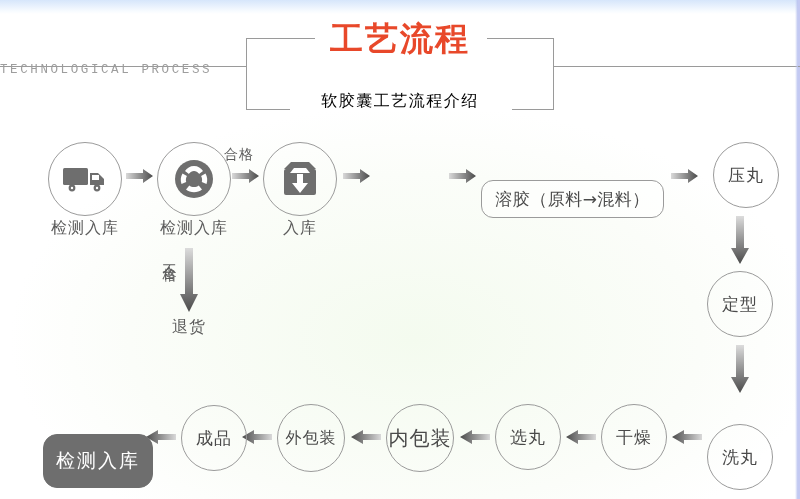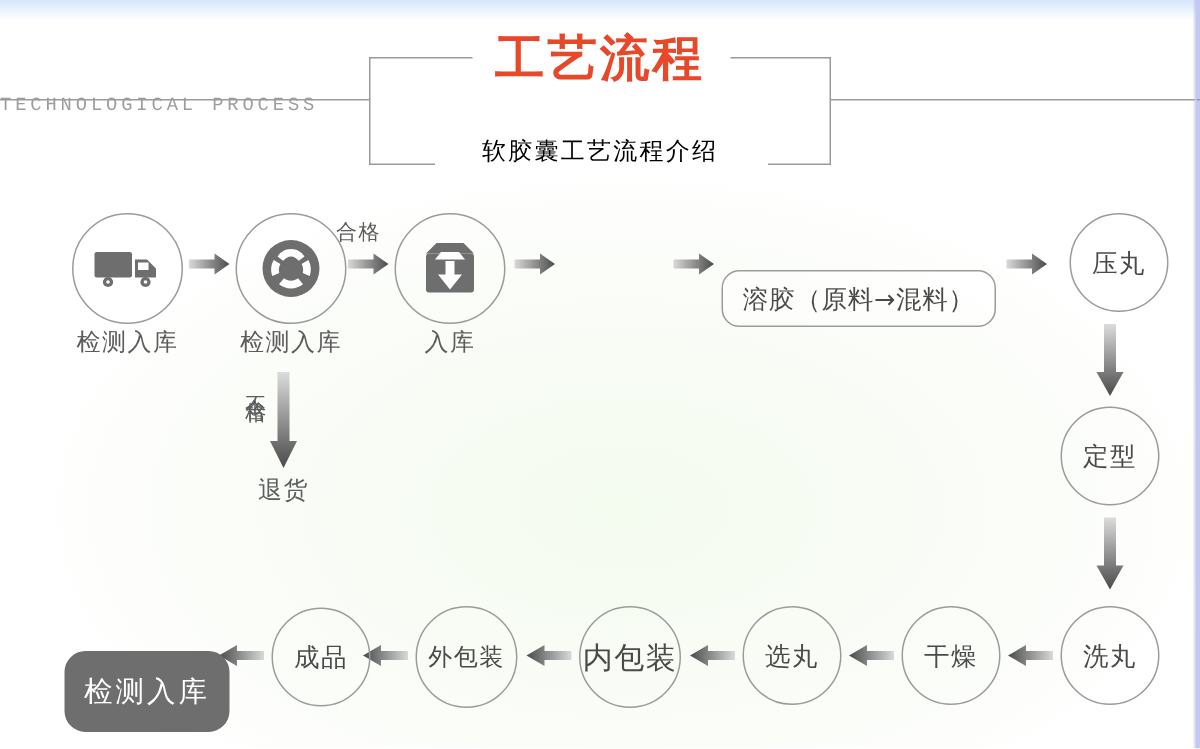--- a/index.html
+++ b/index.html
@@ -298,21 +298,21 @@
       <defs>
           <linearGradient id="gv2" x1="0" y1="0" x2="0" y2="1">
         <stop offset="0" stop-color="#dcdcdc"></stop>
             <stop offset="1" stop-color="#4a4a4a"></stop>
           </linearGradient>
         </defs>
       <path d="M5 0 h8 v32 h5 l-9 16 -9-16 h5 z" fill="url(#gv2)"></path>
     </svg>
   </div>
 
-  <div class="node circle" style="left:707px;top:404px;width:66px;height:66px;">
+  <div class="node circle" style="left:707px;top:424px;width:66px;height:66px;">
     <span>洗丸</span>
   </div>
 
   <div class="arrow" style="left:672px;top:429px;">
     <svg width="30" height="16" viewBox="0 0 30 16">
       <defs>
           <linearGradient id="gl1" x1="1" y1="0" x2="0" y2="0">
         <stop offset="0" stop-color="#d9d9d9"></stop>
             <stop offset="1" stop-color="#4a4a4a"></stop>
           </linearGradient>

